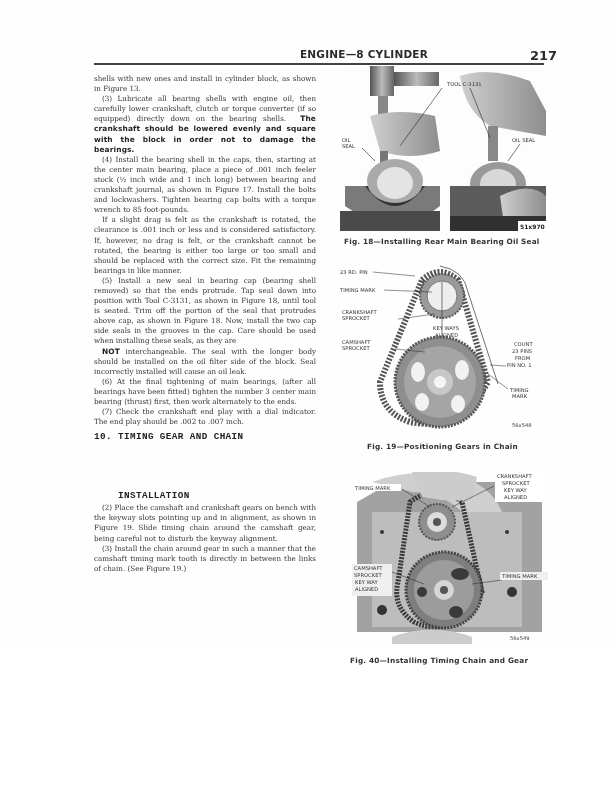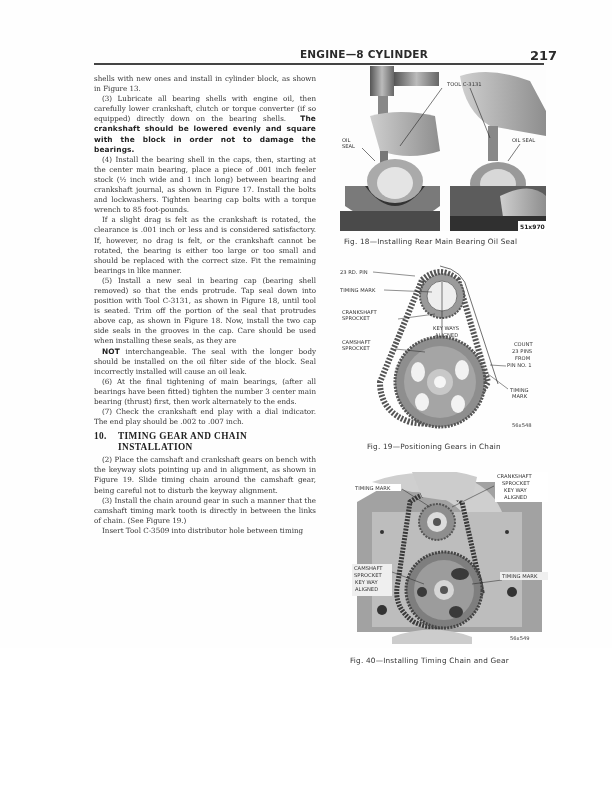--- a/index.html
+++ b/index.html
@@ -7,27 +7,27 @@
   .page { position: absolute; left: 0; top: 0; width: 612px; height: 648px; background: #fefefe; }
 
   .hdr-title { position: absolute; left: 300px; top: 48px; font-family: "DejaVu Sans", sans-serif; font-weight: bold; font-size: 10.5px; letter-spacing: 0.2px; color: #2a2a2a; }
   .hdr-page { position: absolute; left: 530px; top: 48px; font-family: "DejaVu Sans", sans-serif; font-weight: bold; font-size: 13px; color: #2a2a2a; }
   .hdr-rule { position: absolute; left: 94px; top: 63px; width: 450px; height: 2px; background: #444; }
 
   .col { position: absolute; left: 94px; top: 74px; width: 222px; font-family: "DejaVu Serif", serif; font-size: 7.15px; line-height: 10.1px; text-align: justify; color: #333; }
   .col p { margin: 0; text-indent: 0; }
   .col p.ind { text-indent: 8px; }
   .col .b { font-family: "DejaVu Sans", sans-serif; font-weight: bold; font-size: 7.4px; letter-spacing: 0.15px; color: #222; margin-left: 8px; }
-  .sec { margin: 4px 0 2px 0; font-family: Liberation Serif, serif; font-weight: bold; font-size: 9.3px; line-height: 11px; color: #222; letter-spacing: 0.4px; }
+  .sec { margin: 4px 0 2px 0; font-family: Liberation Mono, monospace; font-weight: bold; font-size: 9.3px; line-height: 11px; color: #222; letter-spacing: 0.4px; }
   .sec .num { display: inline-block; width: 24px; }
-  .sec .t2 { padding-left: 24px; display: block; }
+  .sec .t2 { padding-left: 24px; display: block; margin-top: 48px; }
 
   .fig { position: absolute; overflow: hidden; }
   .fig svg { display: block; }
-  .caption { position: absolute; font-family: "DejaVu Sans", sans-serif; font-weight: normal; font-size: 7.3px; color: #333; letter-spacing: 0.2px; white-space: nowrap; }
+  .caption { position: absolute; font-family: "DejaVu Sans", sans-serif; font-weight: bold; font-size: 7.3px; color: #333; letter-spacing: 0.2px; white-space: nowrap; }
   .lbl { font-family: "DejaVu Sans", sans-serif; font-size: 5.2px; fill: #333; }
   .lblb { font-family: "DejaVu Sans", sans-serif; font-size: 6.2px; fill: #222; font-weight: bold; }
   .code { font-family: "DejaVu Sans", sans-serif; font-size: 5.2px; fill: #444; }
 </style>
 </head>
 <body>
 
 <div class="page">
 
   <div class="hdr-title">ENGINE—8 CYLINDER</div>
@@ -43,21 +43,20 @@
     <p class="ind">(6) At the final tightening of main bearings, (after all bearings have been fitted) tighten the number 3 center main bearing (thrust) first, then work alternately to the ends.</p>
     <p class="ind">(7) Check the crankshaft end play with a dial indicator. The end play should be .002 to .007 inch.</p>
 
     <div class="sec">
       <span class="num">10.</span><span>TIMING GEAR AND CHAIN</span>
       <span class="t2">INSTALLATION</span>
     </div>
 
     <p class="ind">(2) Place the camshaft and crankshaft gears on bench with the keyway slots pointing up and in alignment, as shown in Figure 19. Slide timing chain around the camshaft gear, being careful not to disturb the keyway alignment.</p>
     <p class="ind">(3) Install the chain around gear in such a manner that the camshaft timing mark tooth is directly in between the links of chain. (See Figure 19.)</p>
-    <p class="ind">Insert Tool C-3509 into distributor hole between timing</p>
   </div>
 
   <div class="fig" style="left:340px; top:66px; width:206px; height:165px;">
     <svg width="206" height="165" viewBox="0 0 206 165">
       <defs>
         <linearGradient id="metal" x1="0" x2="1">
           <stop offset="0" stop-color="#555"></stop>
             <stop offset="0.5" stop-color="#bbb"></stop>
             <stop offset="1" stop-color="#666"></stop>
         </linearGradient>

